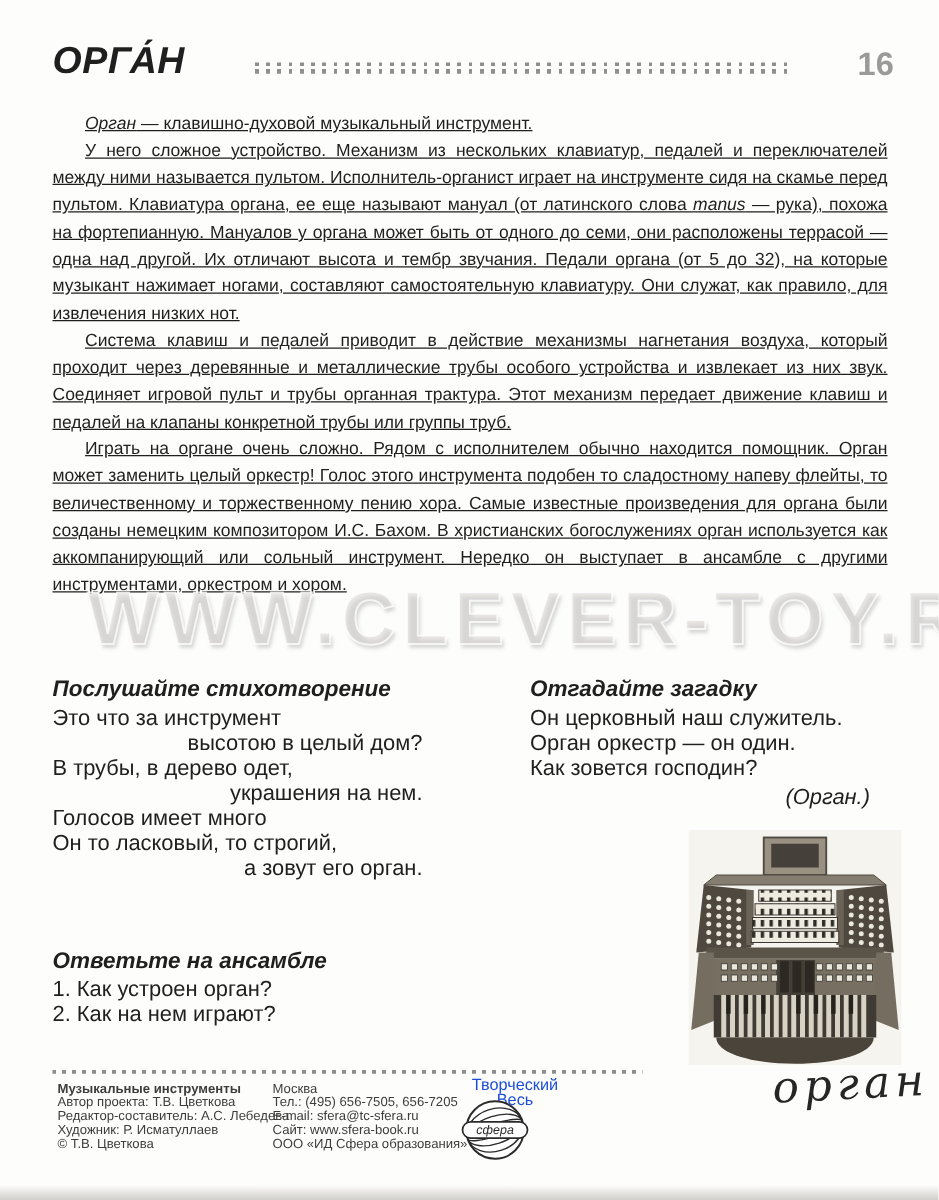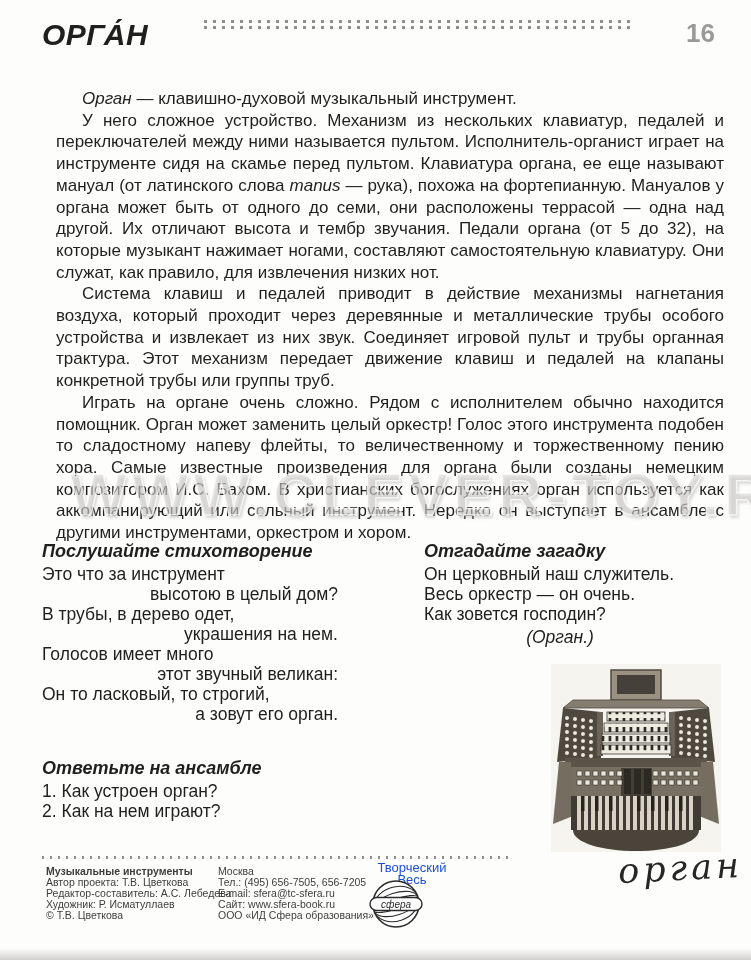--- a/index.html
+++ b/index.html
@@ -2,50 +2,50 @@
 <html lang="ru"><head>
 <meta charset="utf-8">
 <style>
   html,body{margin:0;padding:0;background:#fff;}
   .page{
     position:relative;width:751px;height:960px;overflow:hidden;
     background:#fdfdfc;color:#1f1f1f;
     font-family:"Liberation Sans", sans-serif;
   }
   
-  .header{position:absolute;top:20px;left:42px;right:36px;display:flex;align-items:flex-start;gap:46px;}
+  .header{position:absolute;top:34px;left:42px;right:36px;display:flex;align-items:flex-end;gap:46px;}
   .title{font-size:30px;font-weight:bold;font-style:italic;letter-spacing:.5px;line-height:30px;}
   .leader{
     flex:1;height:9px;margin:0 6px 5px 10px;
     background-image:
       linear-gradient(to bottom, rgba(255,255,255,0) 0 3px, #fdfdfc 3px 5.5px, rgba(255,255,255,0) 5.5px 9px),
       repeating-linear-gradient(90deg, #8f8f8f 0 3px, transparent 3px 9px);
   }
   .pagenum{font-size:26px;font-weight:bold;color:#9a9a9a;line-height:26px;}
   
-  .article{position:absolute;top:88px;left:56px;width:668px;
-    font-size:17px;line-height:21.7px;text-align:justify;}
+  .article{position:absolute;top:88px;left:42px;width:668px;
+    font-size:14px;line-height:21.7px;text-align:justify;text-decoration:underline;}
   .article p{margin:0;text-indent:26px;}
   .it{font-style:italic;}
   
   .watermark{
     position:absolute;top:460px;left:70px;width:680px;z-index:3;
     font-size:60px;font-weight:bold;letter-spacing:5px;white-space:nowrap;
     color:rgba(216,214,210,0.55);
     -webkit-text-stroke:1.5px rgba(255,255,255,0.75);
     text-shadow:2px 3px 3px rgba(130,130,130,0.30);
     pointer-events:none;
   }
   
   .section-heading{font-weight:bold;font-style:italic;font-size:18px;margin:0 0 3px 0;line-height:20px;}
   .poem{position:absolute;top:541px;left:42px;width:296px;font-size:17.5px;line-height:20px;}
   .poem .line{white-space:nowrap;}
   .poem .line.indent{text-align:right;}
   .riddle{position:absolute;top:541px;left:424px;width:272px;font-size:17.5px;line-height:20px;}
-  .riddle .answer{text-align:center;font-style:italic;margin-top:3px;}
+  .riddle .answer{text-align:right;font-style:italic;margin-top:3px;}
   
   .questions{position:absolute;top:758px;left:42px;width:430px;font-size:17.5px;line-height:20px;}
   
   .figure{position:absolute;left:550px;top:664px;width:172px;height:190px;}
   .figure svg{display:block;width:172px;height:190px;}
   .figure-caption{
     position:absolute;left:618px;top:848px;z-index:2;
     font-family:"DejaVu Serif", serif;font-style:italic;
     font-size:35px;letter-spacing:4px;color:#262626;transform:rotate(-3deg);
   }
@@ -85,29 +85,28 @@
 
   <div class="watermark">WWW.CLEVER-TOY.RU</div>
 
   <div class="poem">
     <div class="section-heading">Послушайте стихотворение</div>
     <div class="line">Это что за инструмент</div>
     <div class="line indent">высотою в целый дом?</div>
     <div class="line">В трубы, в дерево одет,</div>
     <div class="line indent">украшения на нем.</div>
     <div class="line">Голосов имеет много</div>
-    <div class="line indent">этот звучный великан:</div>
     <div class="line">Он то ласковый, то строгий,</div>
     <div class="line indent">а зовут его орган.</div>
   </div>
 
   <div class="riddle">
     <div class="section-heading">Отгадайте загадку</div>
     <div class="line">Он церковный наш служитель.</div>
-    <div class="line">Весь оркестр — он очень.</div>
+    <div class="line">Орган оркестр — он один.</div>
     <div class="line">Как зовется господин?</div>
     <div class="answer">(Орган.)</div>
   </div>
 
   <div class="questions">
     <div class="section-heading">Ответьте на ансамбле</div>
     <div class="line">1. Как устроен орган?</div>
     <div class="line">2. Как на нем играют?</div>
   </div>
 

